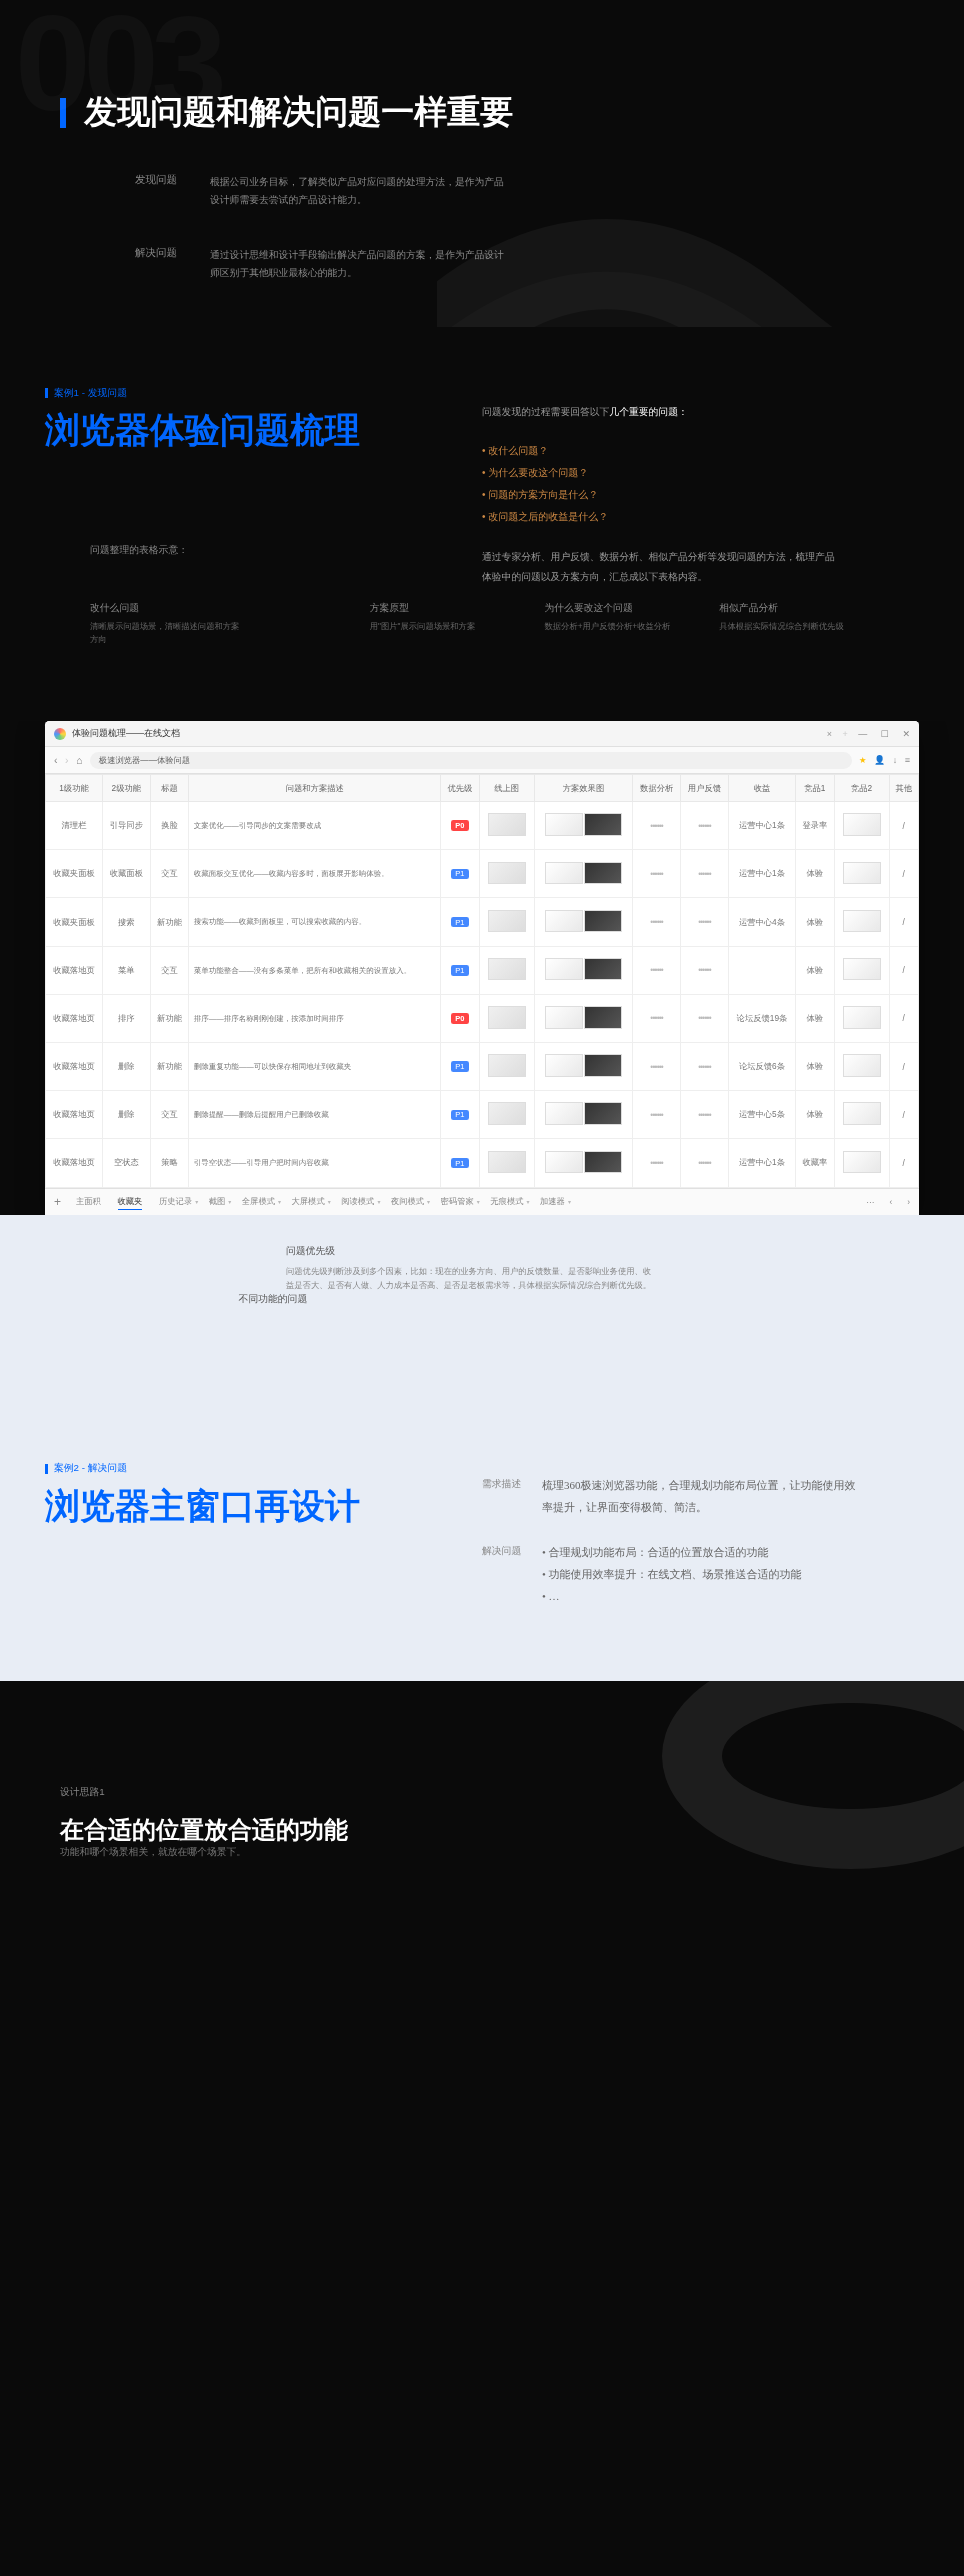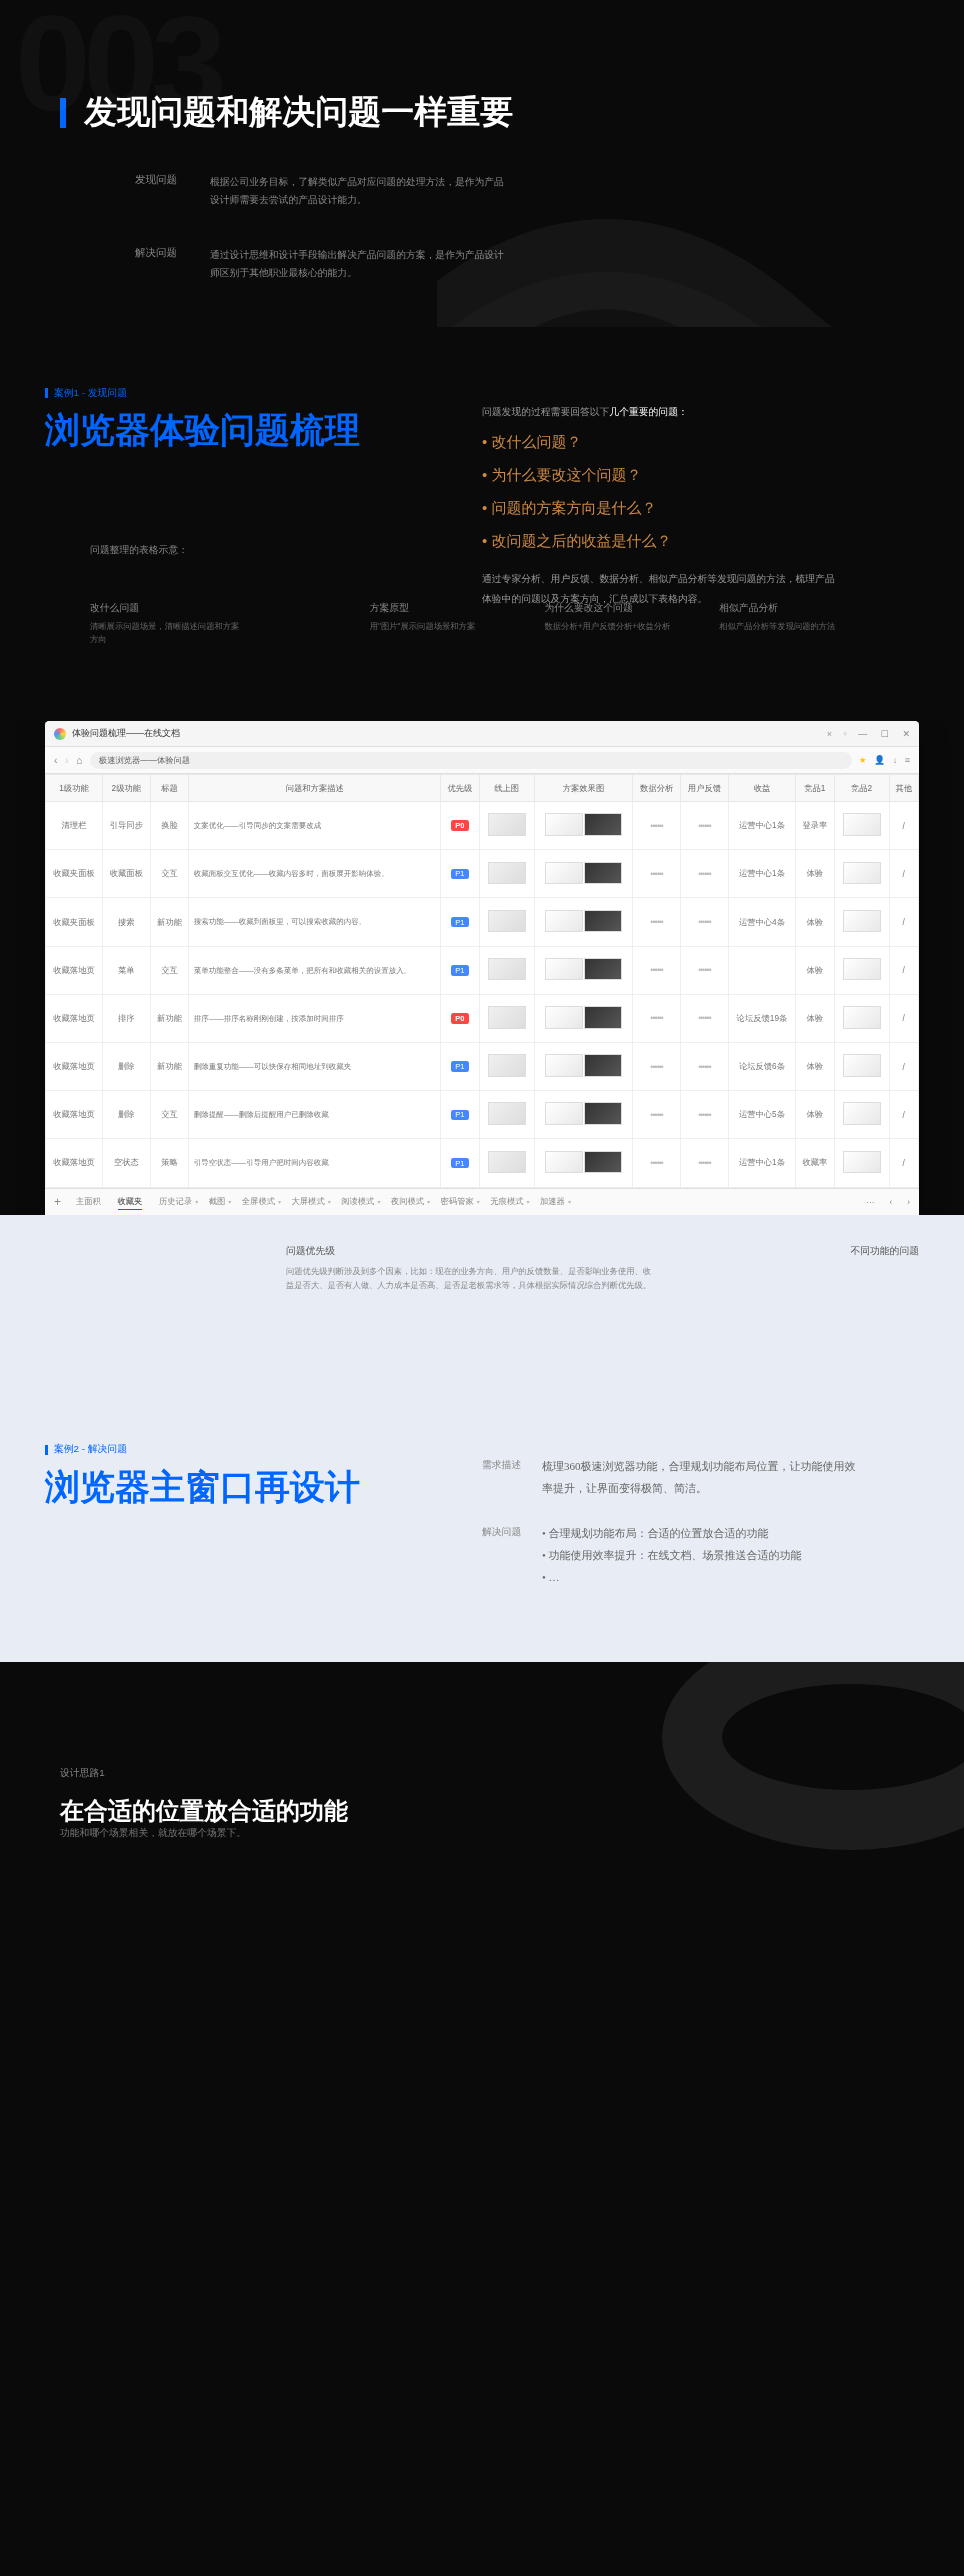--- a/index.html
+++ b/index.html
@@ -13,21 +13,21 @@
 .info-row { display: flex; margin: 38px 0 0 75px; }
 .info-label { width: 75px; font-size: 10.5px; color: #888; flex-shrink: 0; }
 .info-text { font-size: 9.8px; color: #888; line-height: 1.8; max-width: 301px; }
 .wave { position: absolute; right: -151px; top: 151px; width: 678px; height: 377px; opacity: 0.15; }
 .case-section { padding: 60px 45px; position: relative; }
 .case-tag { font-size: 9.8px; color: #0066ff; margin-bottom: 7.5px; }
 .case-tag::before { content: ""; display: inline-block; width: 3px; height: 10.5px; background: #0066ff; margin-right: 6px; vertical-align: middle; }
 .case-title { font-size: 35px; font-weight: 900; color: #0066ff; }
 .case-desc { position: absolute; left: 482px; top: 75px; font-size: 9.8px; color: #999; line-height: 2; }
 .case-desc .highlight { color: #fff; }
-.bullets { color: #cc8844; font-size: 15px; line-height: 2.2; margin: 4px 0; }
+.bullets { color: #cc8844; font-size: 10px; line-height: 2.2; margin: 19px 0; }
 .bullets li { list-style: none; }
 .bullets li::before { content: "• "; }
 .table-intro { font-size: 9.8px; color: #888; margin: 90px 0 0 45px; }
 .annotations { display: flex; padding: 45px 45px 15px; gap: 20px; font-size: 9px; }
 .anno { flex: 1; }
 .anno-title { color: #888; margin-bottom: 4.5px; font-size: 9.8px; }
 .anno-sub { color: #666; font-size: 8.3px; line-height: 1.6; }
 .browser-window { margin: 0 45px; background: #fff; border-radius: 4.5px 4.5px 0 0; box-shadow: 0 7.5px 30px rgba(0,0,0,0.3); color: #333; overflow: hidden; }
 .titlebar { display: flex; align-items: center; padding: 6px 9px; background: #f5f5f5; border-bottom: 0.8px solid #e0e0e0; font-size: 9px; }
 .app-icon { width: 12px; height: 12px; border-radius: 50%; background: conic-gradient(#ff6b6b, #ffd93d, #6bcf7f, #4d96ff, #ff6b6b); margin-right: 6px; }
@@ -42,21 +42,21 @@
 .tbl td.desc { text-align: left; font-size: 7.5px; line-height: 1.5; }
 .prio { display: inline-block; padding: 0.8px 4.5px; border-radius: 2.3px; font-size: 7.5px; color: #fff; }
 .p0 { background: #ff4444; font-weight: bold; }
 .p1 { background: #4488ff; }
 .thumb { width: 38px; height: 22.6px; background: linear-gradient(135deg, #f0f0f0, #ddd); border: 0.8px solid #ddd; display: inline-block; margin: 0.8px; }
 .thumb2 { background: linear-gradient(135deg, #fff, #e8e8e8); }
 .thumb3 { background: linear-gradient(135deg, #333, #555); }
 .bottom-tabs { display: flex; padding: 6px 9px; background: #fafafa; border-top: 0.8px solid #e0e0e0; font-size: 8.3px; gap: 15px; align-items: center; color: #888; overflow: hidden; }
 .bottom-tabs .active { color: #333; border-bottom: 1.5px solid #0066ff; padding-bottom: 3px; }
 .dots { letter-spacing: -0.8px; color: #bbb; }
-.below-annos { display: flex; padding: 30px 45px 75px; color: #666; font-size: 9px; justify-content: space-between; }
+.below-annos { display: flex; padding: 30px 45px 75px; color: #666; font-size: 9px; justify-content: space-between; flex-direction: column; }
 .below-left { width: 48%; }
 .below-right { width: 30%; text-align: right; }
 .below-title { font-size: 9.8px; color: #555; margin-bottom: 6px; }
 .below-text { font-size: 8.3px; color: #888; line-height: 1.8; }
 .case2 { padding: 75px 45px 151px; }
 .case2 .case-desc { color: #666; top: 87px; }
 .c2-row { display: flex; margin-bottom: 22.6px; }
 .c2-label { width: 60px; font-size: 9.8px; color: #888; }
 .c2-text { font-size: 11px; color: #666; line-height: 2; font-family: Liberation Serif, serif; }
 .c2-text li { list-style: none; }
@@ -113,21 +113,21 @@
     <div class="anno" style="margin-left:105px;">
       <div class="anno-title">方案原型</div>
       <div class="anno-sub">用"图片"展示问题场景和方案</div>
     </div>
     <div class="anno">
       <div class="anno-title">为什么要改这个问题</div>
       <div class="anno-sub">数据分析+用户反馈分析+收益分析</div>
     </div>
     <div class="anno">
       <div class="anno-title">相似产品分析</div>
-      <div class="anno-sub">相似产品分析等发现问题的方法</div>
+      <div class="anno-sub">具体根据实际情况综合判断优先级</div>
     </div>
   </div>
 </div>
 
 <div class="section-dark" style="padding-bottom:0;">
   <div class="browser-window">
     <div class="titlebar">
       <div class="app-icon"></div>
       <div class="tab-name">体验问题梳理——在线文档</div>
       <span style="color:#999;">×</span>

